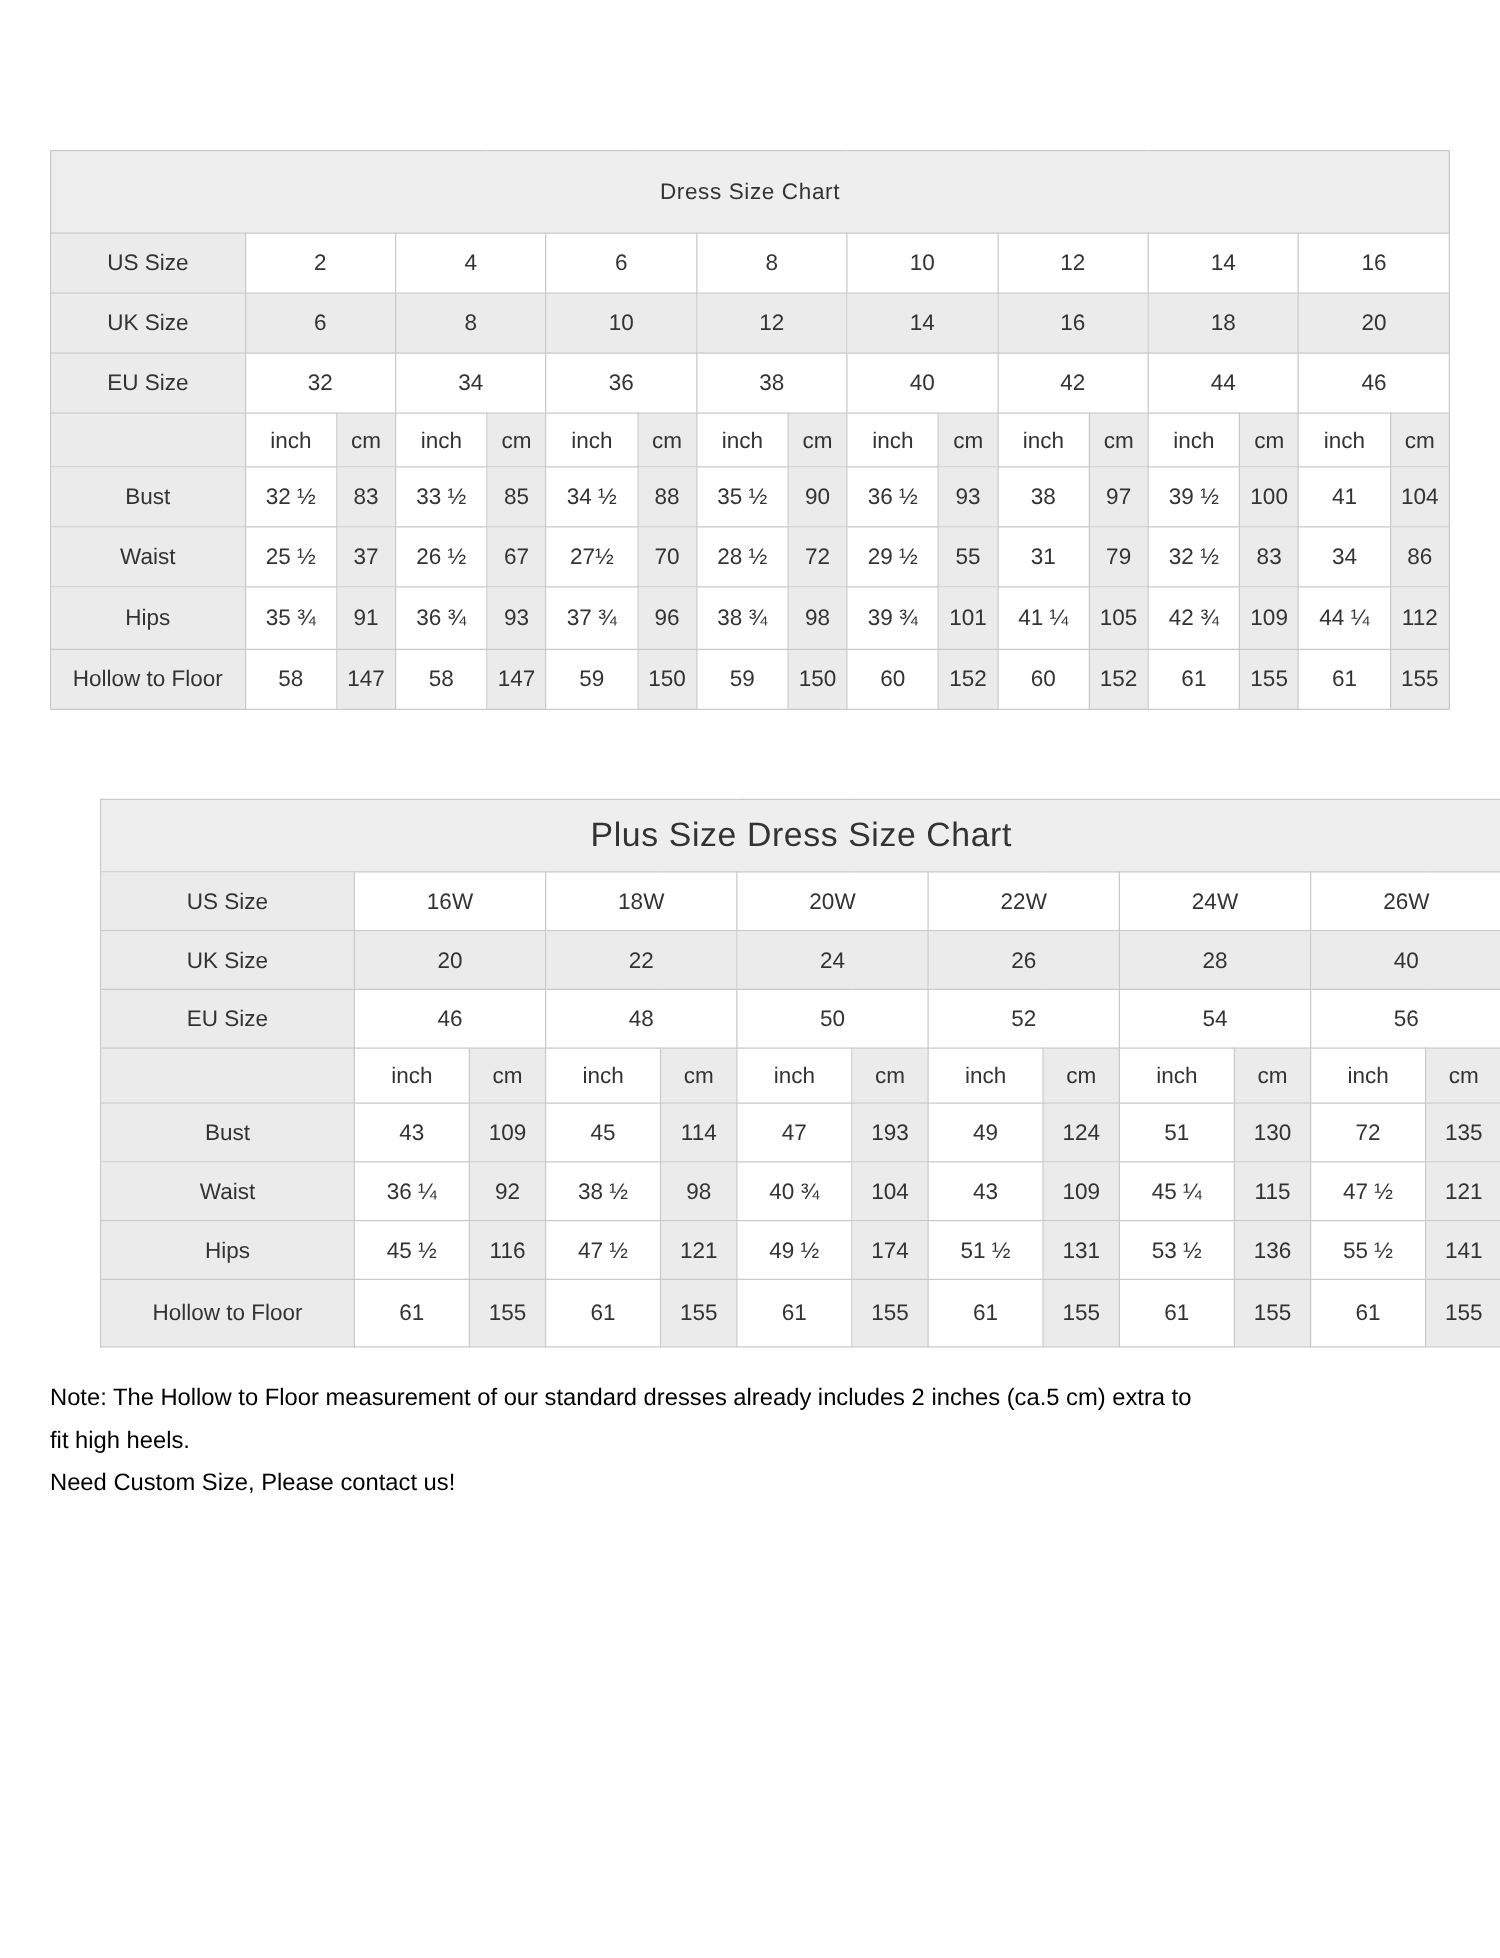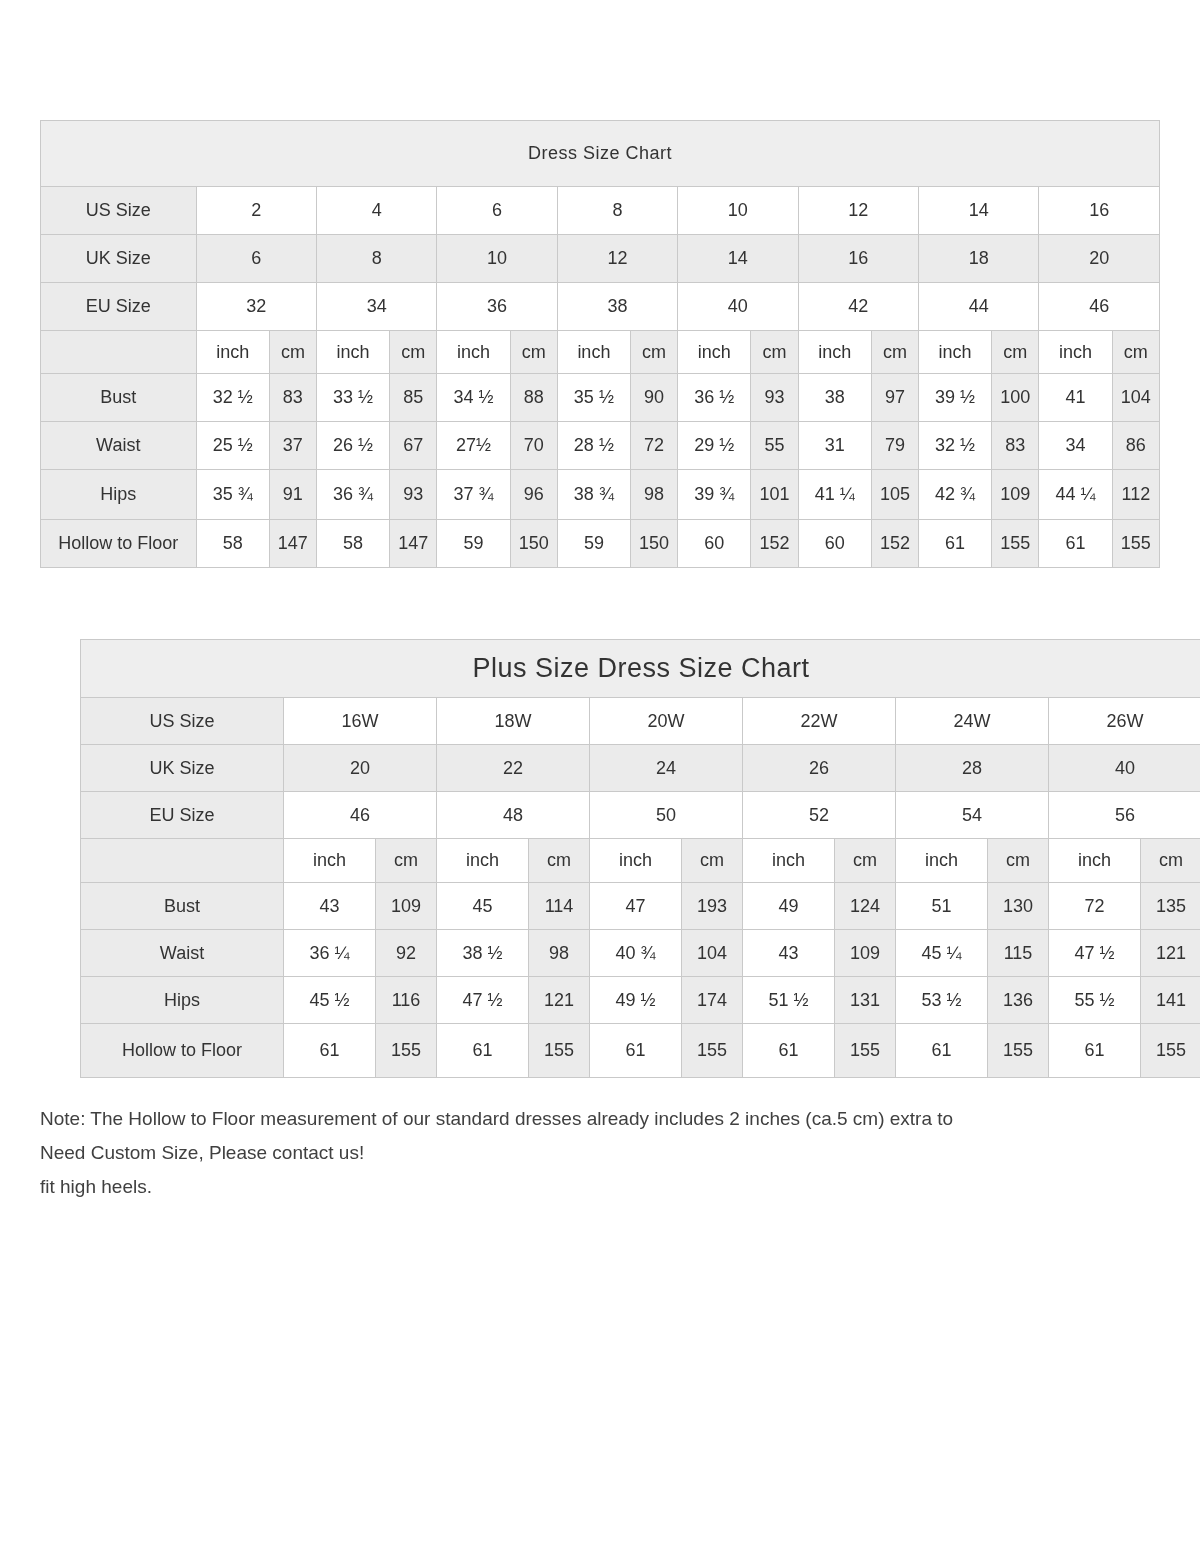--- a/index.html
+++ b/index.html
@@ -49,21 +49,21 @@
   .t2 tr { height: 47px; }
   .t2 tr.title-row { height: 58px; }
   .t2 tr.unit-row { height: 44px; }
   .t2 tr.hollow-row { height: 54px; }
   .t2 td.title-cell { font-size: 27px; }
   #plus-table { margin-top: 71px; margin-left: 40px; }
   .notes {
     margin-top: 24px;
     font-size: 19px;
     line-height: 34px;
-    color: #404040;
+    color: #000000;
   }
 </style>
 </head>
 <body>
 
 <div class="sheet">
 
   <table class="chart t1" id="standard-table">
       <colgroup>
         <col style="width: 155px;">
@@ -339,17 +339,17 @@
           <td class="value-cell">61</td>
           <td class="value-cell shaded">155</td>
           <td class="value-cell">61</td>
           <td class="value-cell shaded">155</td>
         </tr>
       </tbody>
     </table>
 
   <div class="notes">
     <div>Note: The Hollow to Floor measurement of our standard dresses already includes 2 inches (ca.5 cm) extra to</div>
+    <div>fit high heels.</div>
     <div>Need Custom Size, Please contact us!</div>
-    <div>fit high heels.</div>
   </div>
 
 </div>
 
 </body></html>

